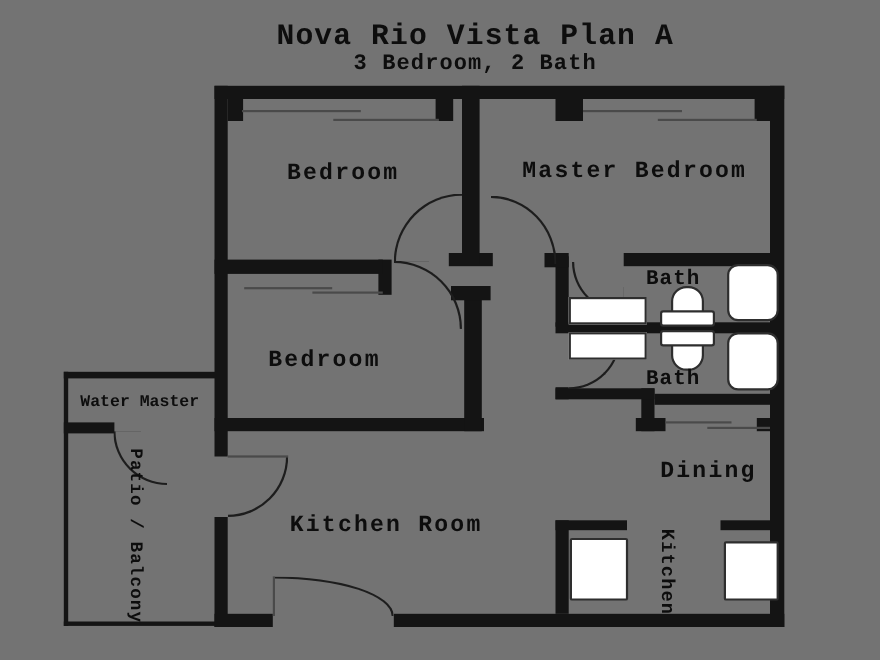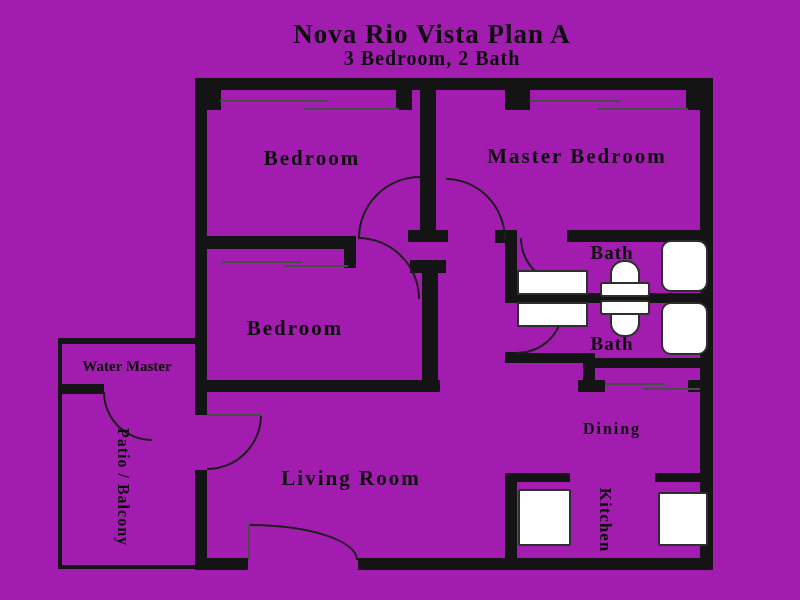--- a/index.html
+++ b/index.html
@@ -1,17 +1,17 @@
 <!DOCTYPE html>
 <html><head>
 <meta charset="utf-8">
 <style>
   html,body{margin:0;padding:0;background:#ffffff;}
-  #stage{position:relative;width:800px;height:600px;background:#a21caf;overflow:hidden;
-         font-family:Liberation Serif, serif;color:#0d0d0d;}
+  #stage{position:relative;width:800px;height:600px;background:#737373;overflow:hidden;
+         font-family:Liberation Mono, monospace;color:#0d0d0d;}
   .wall{position:absolute;background:#141414;}
   .tline{position:absolute;background:#4a4a4a;}
   .arc{position:absolute;border:0 solid #1d1d1d;background:transparent;box-sizing:border-box;}
   .arc.tl{border-top-width:2px;border-left-width:2px;border-top-left-radius:100% 100%;}
   .arc.tr{border-top-width:2px;border-right-width:2px;border-top-right-radius:100% 100%;}
   .arc.br{border-bottom-width:2px;border-right-width:2px;border-bottom-right-radius:100% 100%;}
   .arc.bl{border-bottom-width:2px;border-left-width:2px;border-bottom-left-radius:100% 100%;}
   .fix{position:absolute;border:2px solid #2e2e2e;background:#fff;box-sizing:border-box;}
   .lbl{position:absolute;transform:translate(-50%,-50%);white-space:nowrap;
        font-weight:bold;letter-spacing:2px;}
@@ -101,17 +101,17 @@
     <div class="tline" style="left: 530px; top: 100px; width: 90px; height: 2px;"></div>
     <div class="tline" style="left: 303px; top: 108px; width: 96px; height: 2px;"></div>
     <div class="tline" style="left: 220px; top: 100px; width: 108px; height: 2px;"></div>
 
   <div class="lbl" style="left:312px;top:158px;font-size:21px;">Bedroom</div>
   <div class="lbl" style="left:577px;top:156px;font-size:21px;text-align:right;">Master Bedroom</div>
   <div class="lbl" style="left:295px;top:328px;font-size:21px;">Bedroom</div>
   <div class="lbl" style="left:612px;top:253px;font-size:19px;letter-spacing:1px;">Bath</div>
   <div class="lbl" style="left:612px;top:344px;font-size:19px;letter-spacing:1px;">Bath</div>
   <div class="lbl" style="left:127px;top:366px;font-size:15px;letter-spacing:0;">Water Master</div>
-  <div class="lbl" style="left:351px;top:478px;font-size:21px;">Living Room</div>
-  <div class="lbl" style="left:612px;top:429px;font-size:16px;">Dining</div>
+  <div class="lbl" style="left:351px;top:478px;font-size:21px;">Kitchen Room</div>
+  <div class="lbl" style="left:644px;top:429px;font-size:21px;">Dining</div>
   <div class="vlbl" style="left:605px;top:520px;font-size:17px;">Kitchen</div>
   <div class="vlbl" style="left:123px;top:487px;font-size:16px;">Patio / Balcony</div>
 </div>
 
 </body></html>

